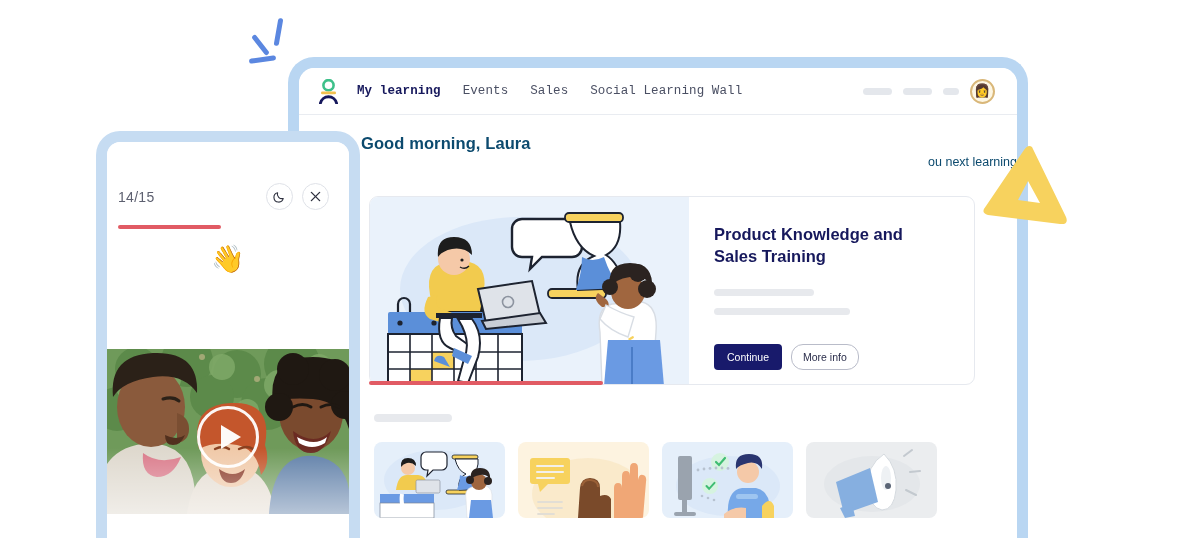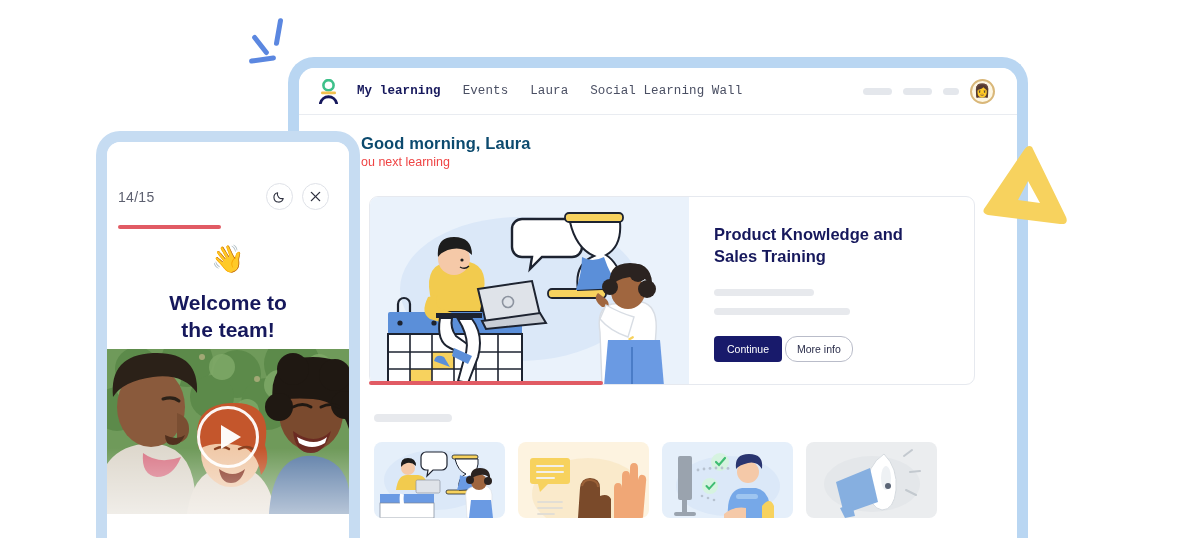--- a/index.html
+++ b/index.html
@@ -51,35 +51,35 @@
   #avatar {
     width: 25px; height: 25px; border-radius: 50%;
     background: #fdf6e3; border: 2px solid #d9b779;
     display: flex; align-items: center; justify-content: center;
     font-size: 13px; line-height: 1; overflow: hidden;
   }
 
   
   #greeting-block { padding: 19px 0 0 62px; }
   #greeting { font-size: 16.5px; font-weight: bold; color: #0c4a6e; letter-spacing: .1px; }
-  #subgreeting { font-size: 12.5px; color: #ef4444; margin-top: 2px; }
+  #subgreeting { font-size: 12.5px; color: #0c4a6e; margin-top: 2px; text-align: right; }
 
   
   #hero {
     position: absolute; left: 70px; top: 128px; width: 606px; height: 189px;
     border: 1px solid #e6e9ef; border-radius: 9px; overflow: hidden;
     display: flex; background: #fff;
   }
   #hero-art { width: 319px; height: 100%; position: relative; background: #eaf2fb; overflow: hidden; }
   #hero-body { flex: 1; padding: 26px 20px 0 25px; position: relative; }
   #hero-title { font-size: 16.5px; font-weight: bold; color: #16185c; line-height: 1.35; max-width: 205px; }
   .skel { background: #e7e9ed; border-radius: 4px; height: 7px; }
   #skel-1 { width: 100px; margin-top: 21px; }
   #skel-2 { width: 136px; margin-top: 12px; }
-  #hero-actions { display: flex; gap: 3px; margin-top: 21px; }
+  #hero-actions { display: flex; gap: 9px; margin-top: 29px; }
   #btn-continue {
     background: #181a6b; color: #fff; font-size: 10.5px;
     padding: 6px 13px; border: none; border-radius: 4px; cursor: pointer;
   }
   #btn-moreinfo {
     background: #fff; color: #2a2d4a; font-size: 10.5px;
     padding: 6px 11px; border: 1px solid #b9bcc9; border-radius: 12px; cursor: pointer;
   }
   #hero-progress {
     position: absolute; left: 70px; top: 313px; height: 4px;
@@ -149,21 +149,21 @@
       <div id="topnav">
         <svg id="brand-logo" viewBox="0 0 21 25">
           <circle cx="10.5" cy="6.2" r="5.1" fill="none" stroke="#3ec08a" stroke-width="2.6"></circle>
           <rect x="3" y="12.6" width="15" height="2.7" rx="1.35" fill="#f2c14e"></rect>
           <path d="M2.4 24.2 a8.3 8.3 0 0 1 16.2 0" fill="none" stroke="#16185c" stroke-width="2.9" stroke-linecap="round"></path>
         </svg>
 
         <div class="navlist">
           <span class="navitem active">My learning</span>
           <span class="navitem">Events</span>
-          <span class="navitem">Laura</span>
+          <span class="navitem">Sales</span>
           <span class="navitem">Social Learning Wall</span>
         </div>
 
         <div id="nav-right">
           <div class="pill" id="pill-1"></div>
           <div class="pill" id="pill-2"></div>
           <div class="pill" id="pill-3"></div>
           <div id="avatar">👩</div>
         </div>
       </div>
@@ -374,24 +374,20 @@
               <line x1="10.5" y1="1.5" x2="1.5" y2="10.5" stroke="#2f3240" stroke-width="1.5" stroke-linecap="round"></line>
             </svg>
           </div>
         </div>
       </div>
 
       <div id="ph-progress"></div>
 
       <div id="ph-emoji">👋</div>
 
-      <div id="ph-headline">
-        <span>Welcome to</span><br>
-        <span>the team!</span>
-      </div>
 
       <div id="ph-video">
         <svg width="242" height="165" viewBox="0 0 242 165" preserveAspectRatio="xMidYMid slice">
           <defs>
             <linearGradient id="fade" x1="0" y1="0" x2="0" y2="1">
               <stop offset="60%" stop-color="#fff" stop-opacity="0"></stop>
               <stop offset="100%" stop-color="#fff" stop-opacity=".55"></stop>
             </linearGradient>
           </defs>
           <rect width="242" height="165" fill="#6f9a5a"></rect>

